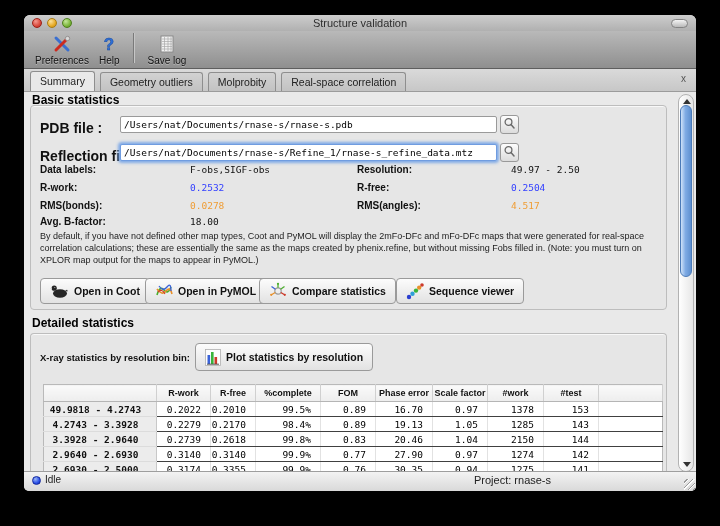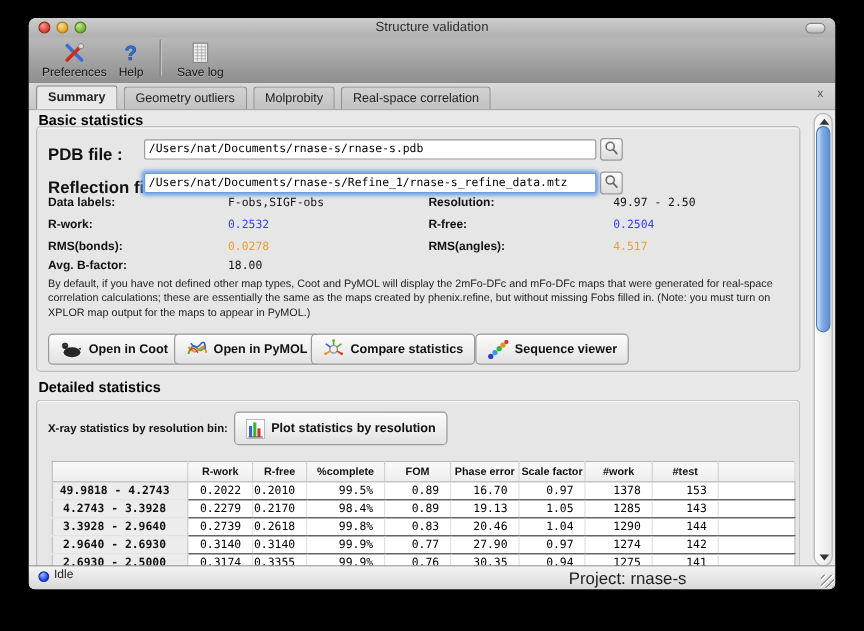--- a/index.html
+++ b/index.html
@@ -26,21 +26,21 @@
   .tbitem .ticon{height:21px;display:flex;align-items:center;}
   .tbitem .tlabel{font-size:10px;color:#111;margin-top:1px;text-shadow:0 1px 0 rgba(255,255,255,.35);}
   .tbsep{width:1px;height:30px;background:#7a7a7a;border-right:1px solid #c6c6c6;margin:2px 8px 0 8px;}
   
   .tabbar{position:absolute;left:0;top:54px;width:100%;height:23px;
           background:linear-gradient(#dadada,#c7c7c7);border-bottom:1px solid #9b9b9b;box-sizing:border-box;}
   .tabs{position:absolute;left:6px;bottom:0;display:flex;align-items:flex-end;}
   .tab{height:18px;line-height:18px;padding:0 9px;margin-right:5px;font-size:10.5px;color:#222;
        border:1px solid #8e8e8e;border-bottom:none;border-radius:3px 3px 0 0;
        background:linear-gradient(#d2d2d2,#c2c2c2);white-space:nowrap;}
-  .tab.active{background:#e9e9e9;font-weight:bold;height:19px;line-height:19px;}
+  .tab.active{background:#e9e9e9;font-weight:normal;height:19px;line-height:19px;}
   .tabclose{position:absolute;right:10px;top:4px;font-size:10px;color:#555;}
   
   .content{position:absolute;left:0;top:77px;width:100%;height:382px;background:#e9e9e9;}
   .h-section{position:absolute;left:8px;font-size:12px;font-weight:bold;color:#000;}
   .groupbox{position:absolute;left:6px;width:637px;border:1px solid #bdbdbd;border-radius:4px;
             background:#e6e6e6;box-shadow:inset 0 1px 0 rgba(255,255,255,.7);box-sizing:border-box;}
   #box-basic{top:13px;height:205px;}
   #box-detailed{top:241px;height:141px;overflow:hidden;border-bottom:none;border-radius:4px 4px 0 0;}
   .flabel{position:absolute;left:9px;font-size:14px;font-weight:bold;color:#111;}
   .pathinput{position:absolute;left:89px;width:377px;height:17px;box-sizing:border-box;
@@ -79,21 +79,21 @@
   .arr.up{top:4px;border-bottom:5px solid #333;}
   .arr.down{bottom:4px;border-top:5px solid #333;}
   .vthumb{position:absolute;left:1px;top:10px;width:12px;height:172px;border-radius:7px;
           background:linear-gradient(90deg,#cfe2f8,#7fabe4 45%,#5e90d0);border:1px solid #4a7ab8;box-sizing:border-box;}
   
   .statusbar{position:absolute;left:0;bottom:0;width:100%;height:20px;
              background:linear-gradient(#f3f3f3,#d9d9d9);border-top:1px solid #9e9e9e;box-sizing:border-box;}
   .led{position:absolute;left:8px;top:4px;width:9px;height:9px;border-radius:50%;
        background:radial-gradient(circle at 35% 30%,#9db8f5,#2a50e8 60%,#1030b0);border:1px solid #1228a0;box-sizing:border-box;}
   .sstate{position:absolute;left:21px;top:2px;font-size:10px;color:#222;}
-  .sproject{position:absolute;left:450px;top:2px;font-size:14px;color:#222;}
+  .sproject{position:absolute;left:450px;top:2px;font-size:11px;color:#222;}
   .grip{position:absolute;right:1px;bottom:1px;width:11px;height:11px;
         background:repeating-linear-gradient(135deg,transparent 0 2px,#9a9a9a 2px 3px,#fdfdfd 3px 4px);}
 </style>
 </head>
 <body>
 
 <div class="window">
 
   <div class="titlebar">
     <div class="tl red"></div>
@@ -318,21 +318,21 @@
             <td class="filler"></td>
           </tr>
           <tr>
             <td class="rowhead">3.3928 - 2.9640</td>
             <td>0.2739</td>
             <td>0.2618</td>
             <td>99.8%</td>
             <td>0.83</td>
             <td>20.46</td>
             <td>1.04</td>
-            <td>1290</td>
+            <td>2150</td>
             <td>144</td>
             <td class="filler"></td>
           </tr>
           <tr>
             <td class="rowhead">2.9640 - 2.6930</td>
             <td>0.3140</td>
             <td>0.3140</td>
             <td>99.9%</td>
             <td>0.77</td>
             <td>27.90</td>

